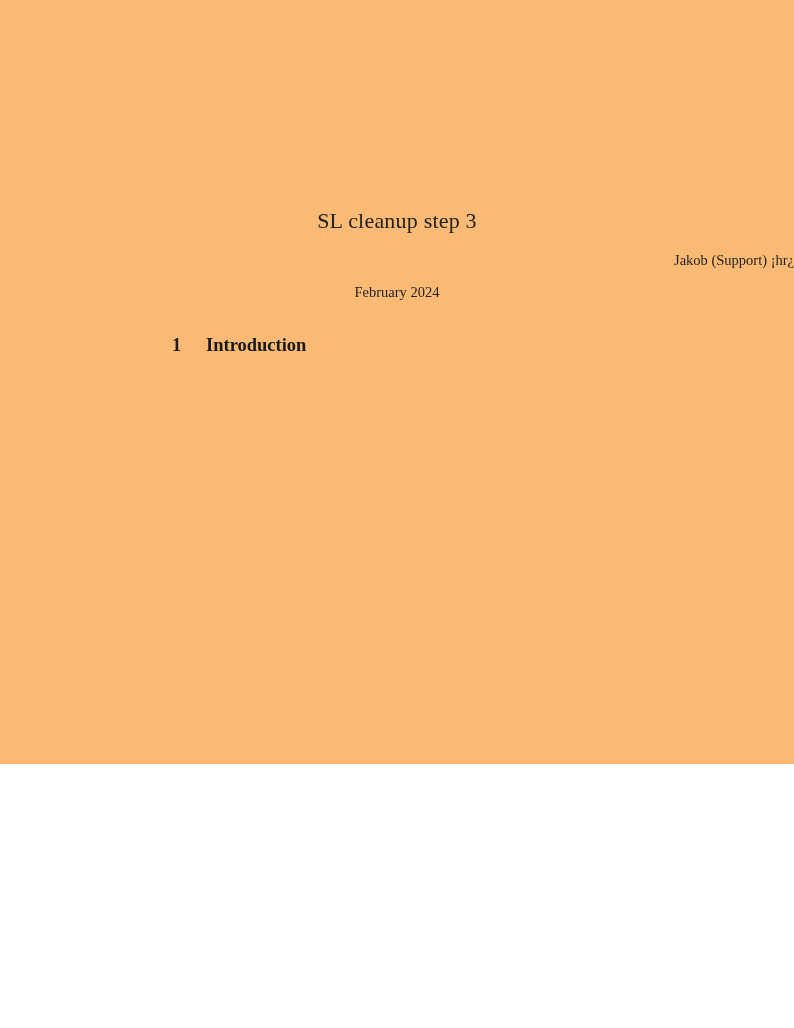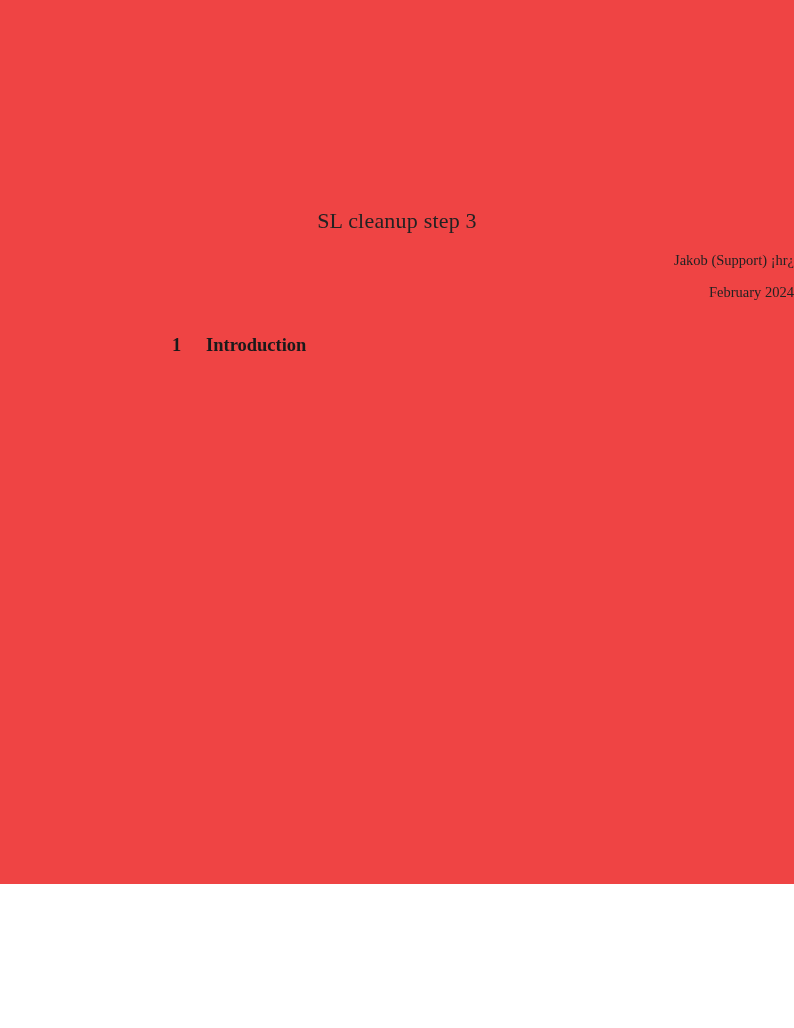--- a/index.html
+++ b/index.html
@@ -3,22 +3,22 @@
 <meta charset="utf-8">
 <style>
   html, body {
     margin: 0;
     padding: 0;
     background: #ffffff;
   }
   .page {
     position: relative;
     width: 794px;
-    height: 884px;
-    background: #ef4444;
+    height: 764px;
+    background: #fdba74;
     font-family: "Liberation Serif", "DejaVu Serif", serif;
     color: #1a1a1a;
     overflow: hidden;
   }
   .doc-title {
     position: absolute;
     top: 208px;
     left: 0;
     width: 794px;
     text-align: center;
@@ -35,21 +35,21 @@
     text-align: right;
     font-size: 14.5px;
     font-weight: 400;
     color: #222222;
   }
   .doc-date {
     position: absolute;
     top: 284px;
     left: 0;
     width: 794px;
-    text-align: right;
+    text-align: center;
     font-size: 14.5px;
     font-weight: 400;
     color: #222222;
   }
   .section-heading {
     position: absolute;
     top: 335px;
     left: 172px;
     font-size: 18.5px;
     font-weight: 700;

